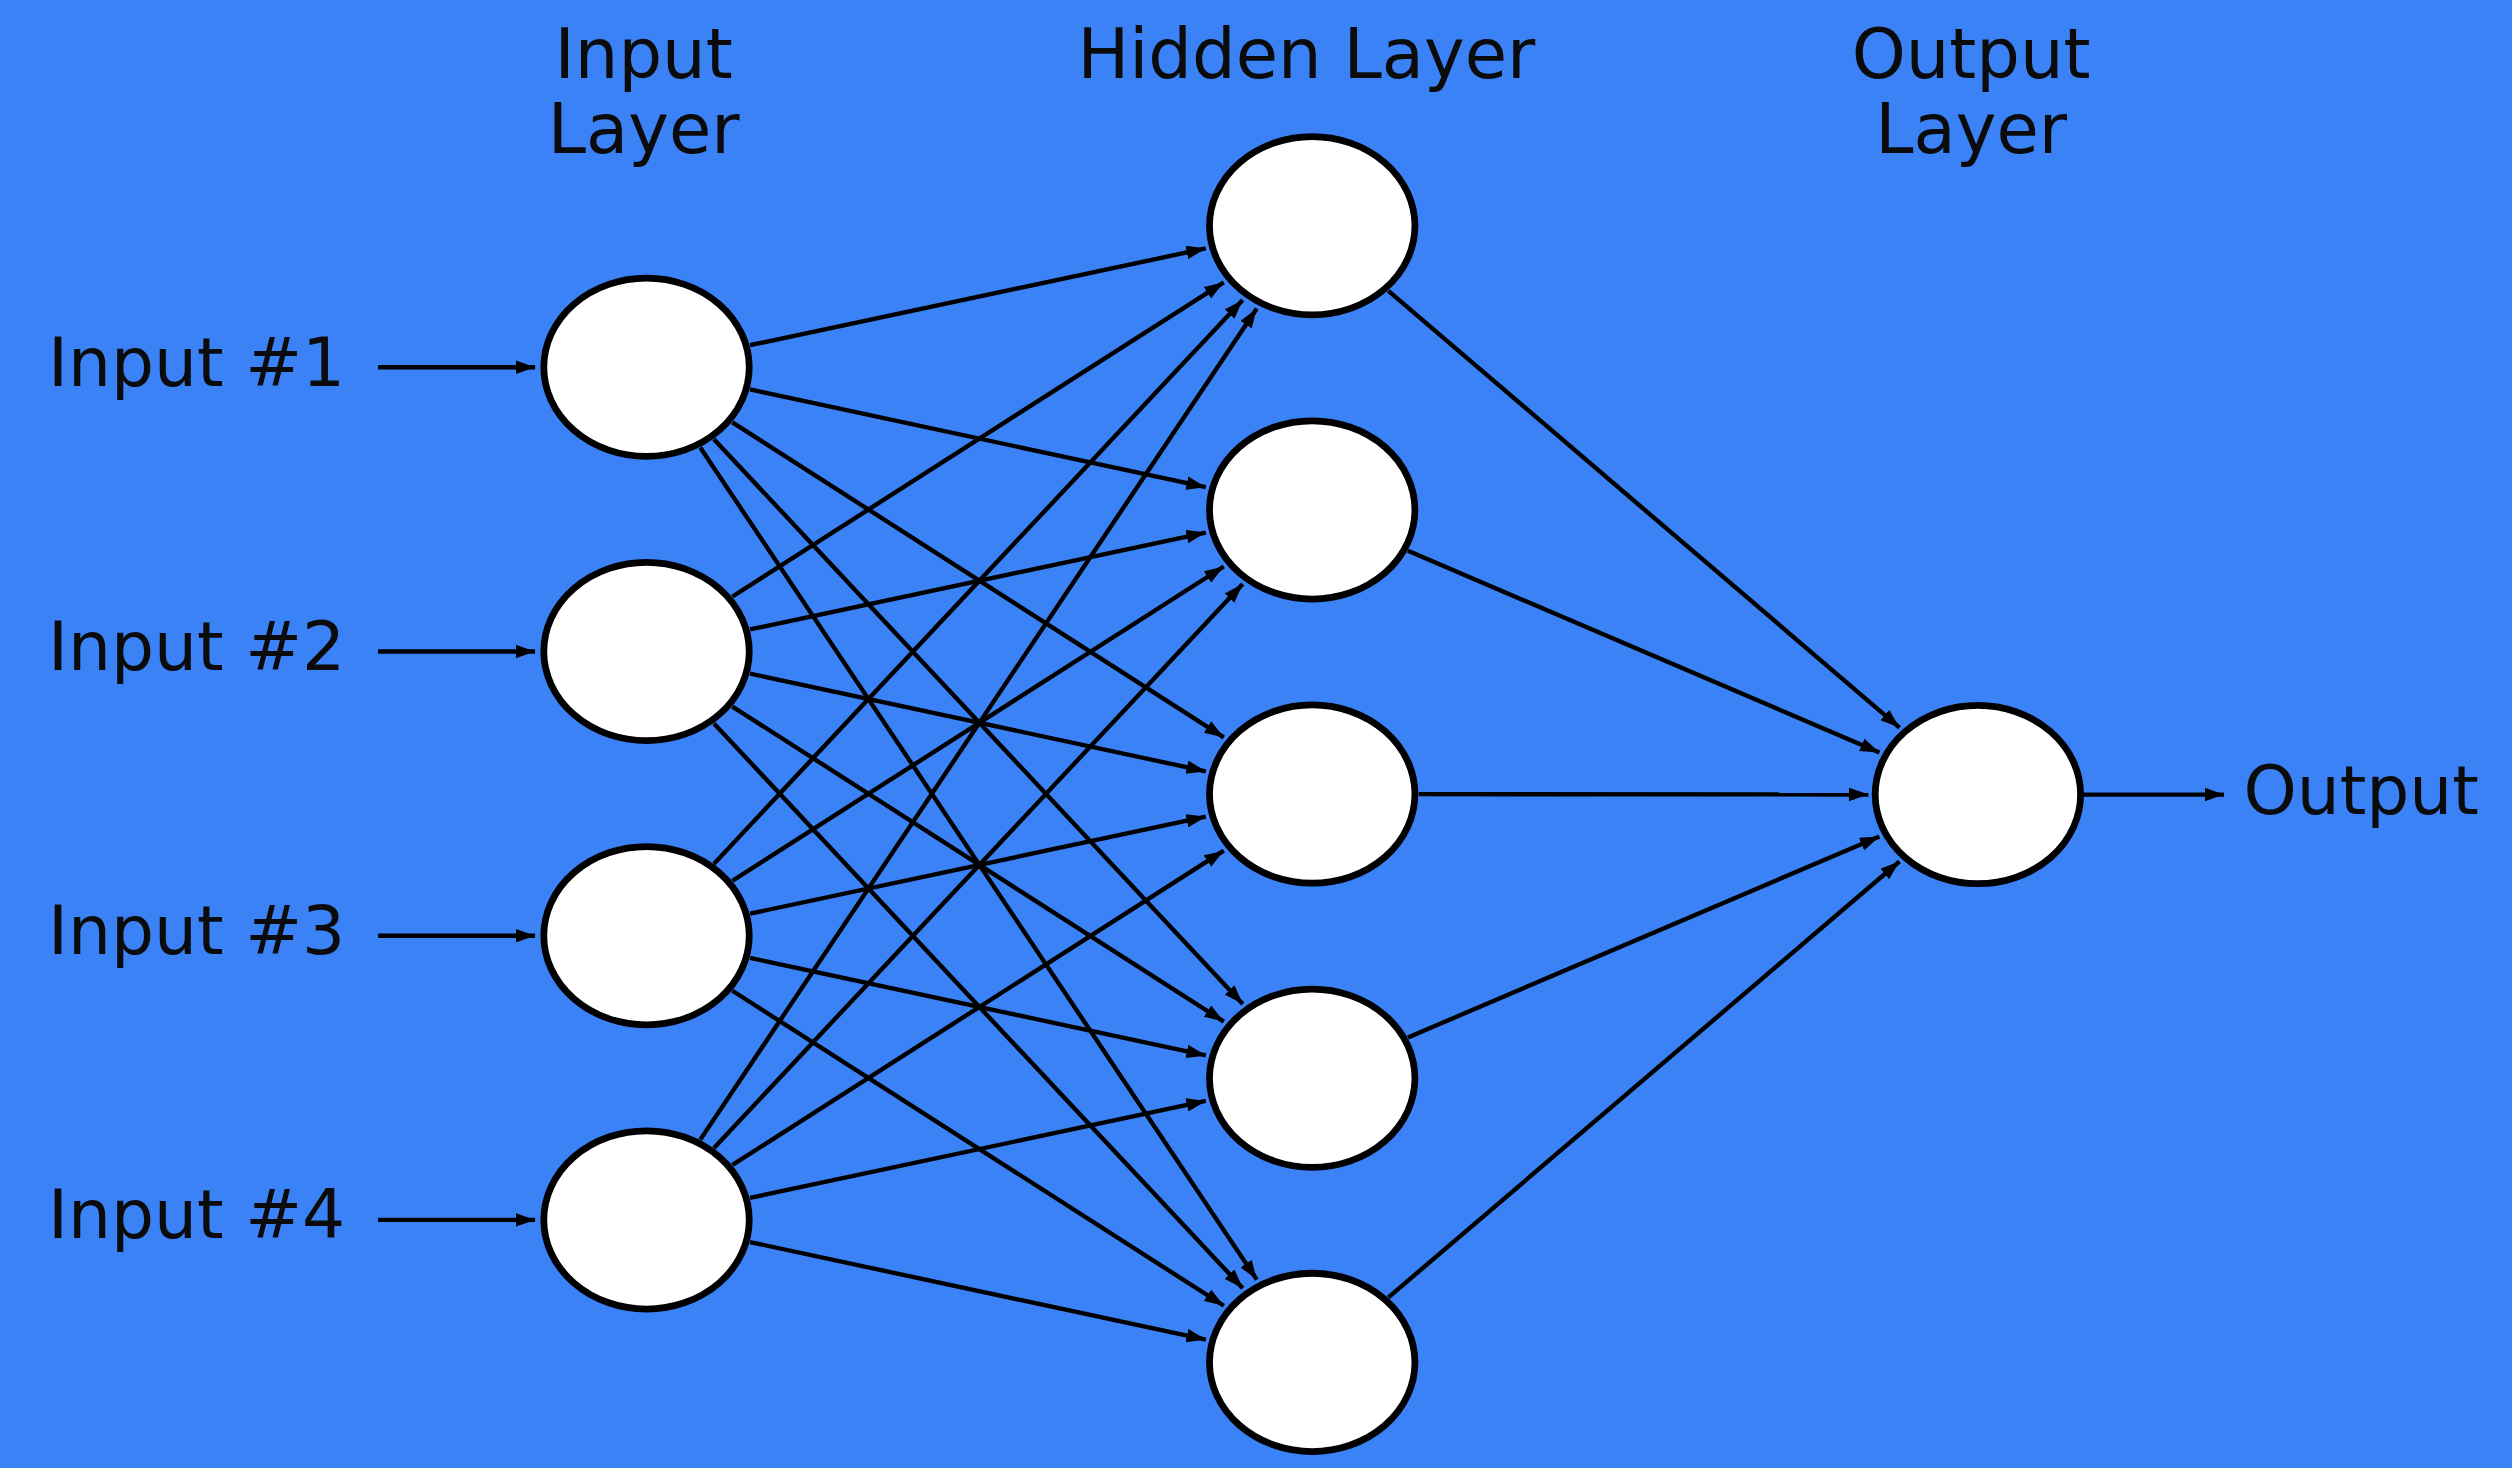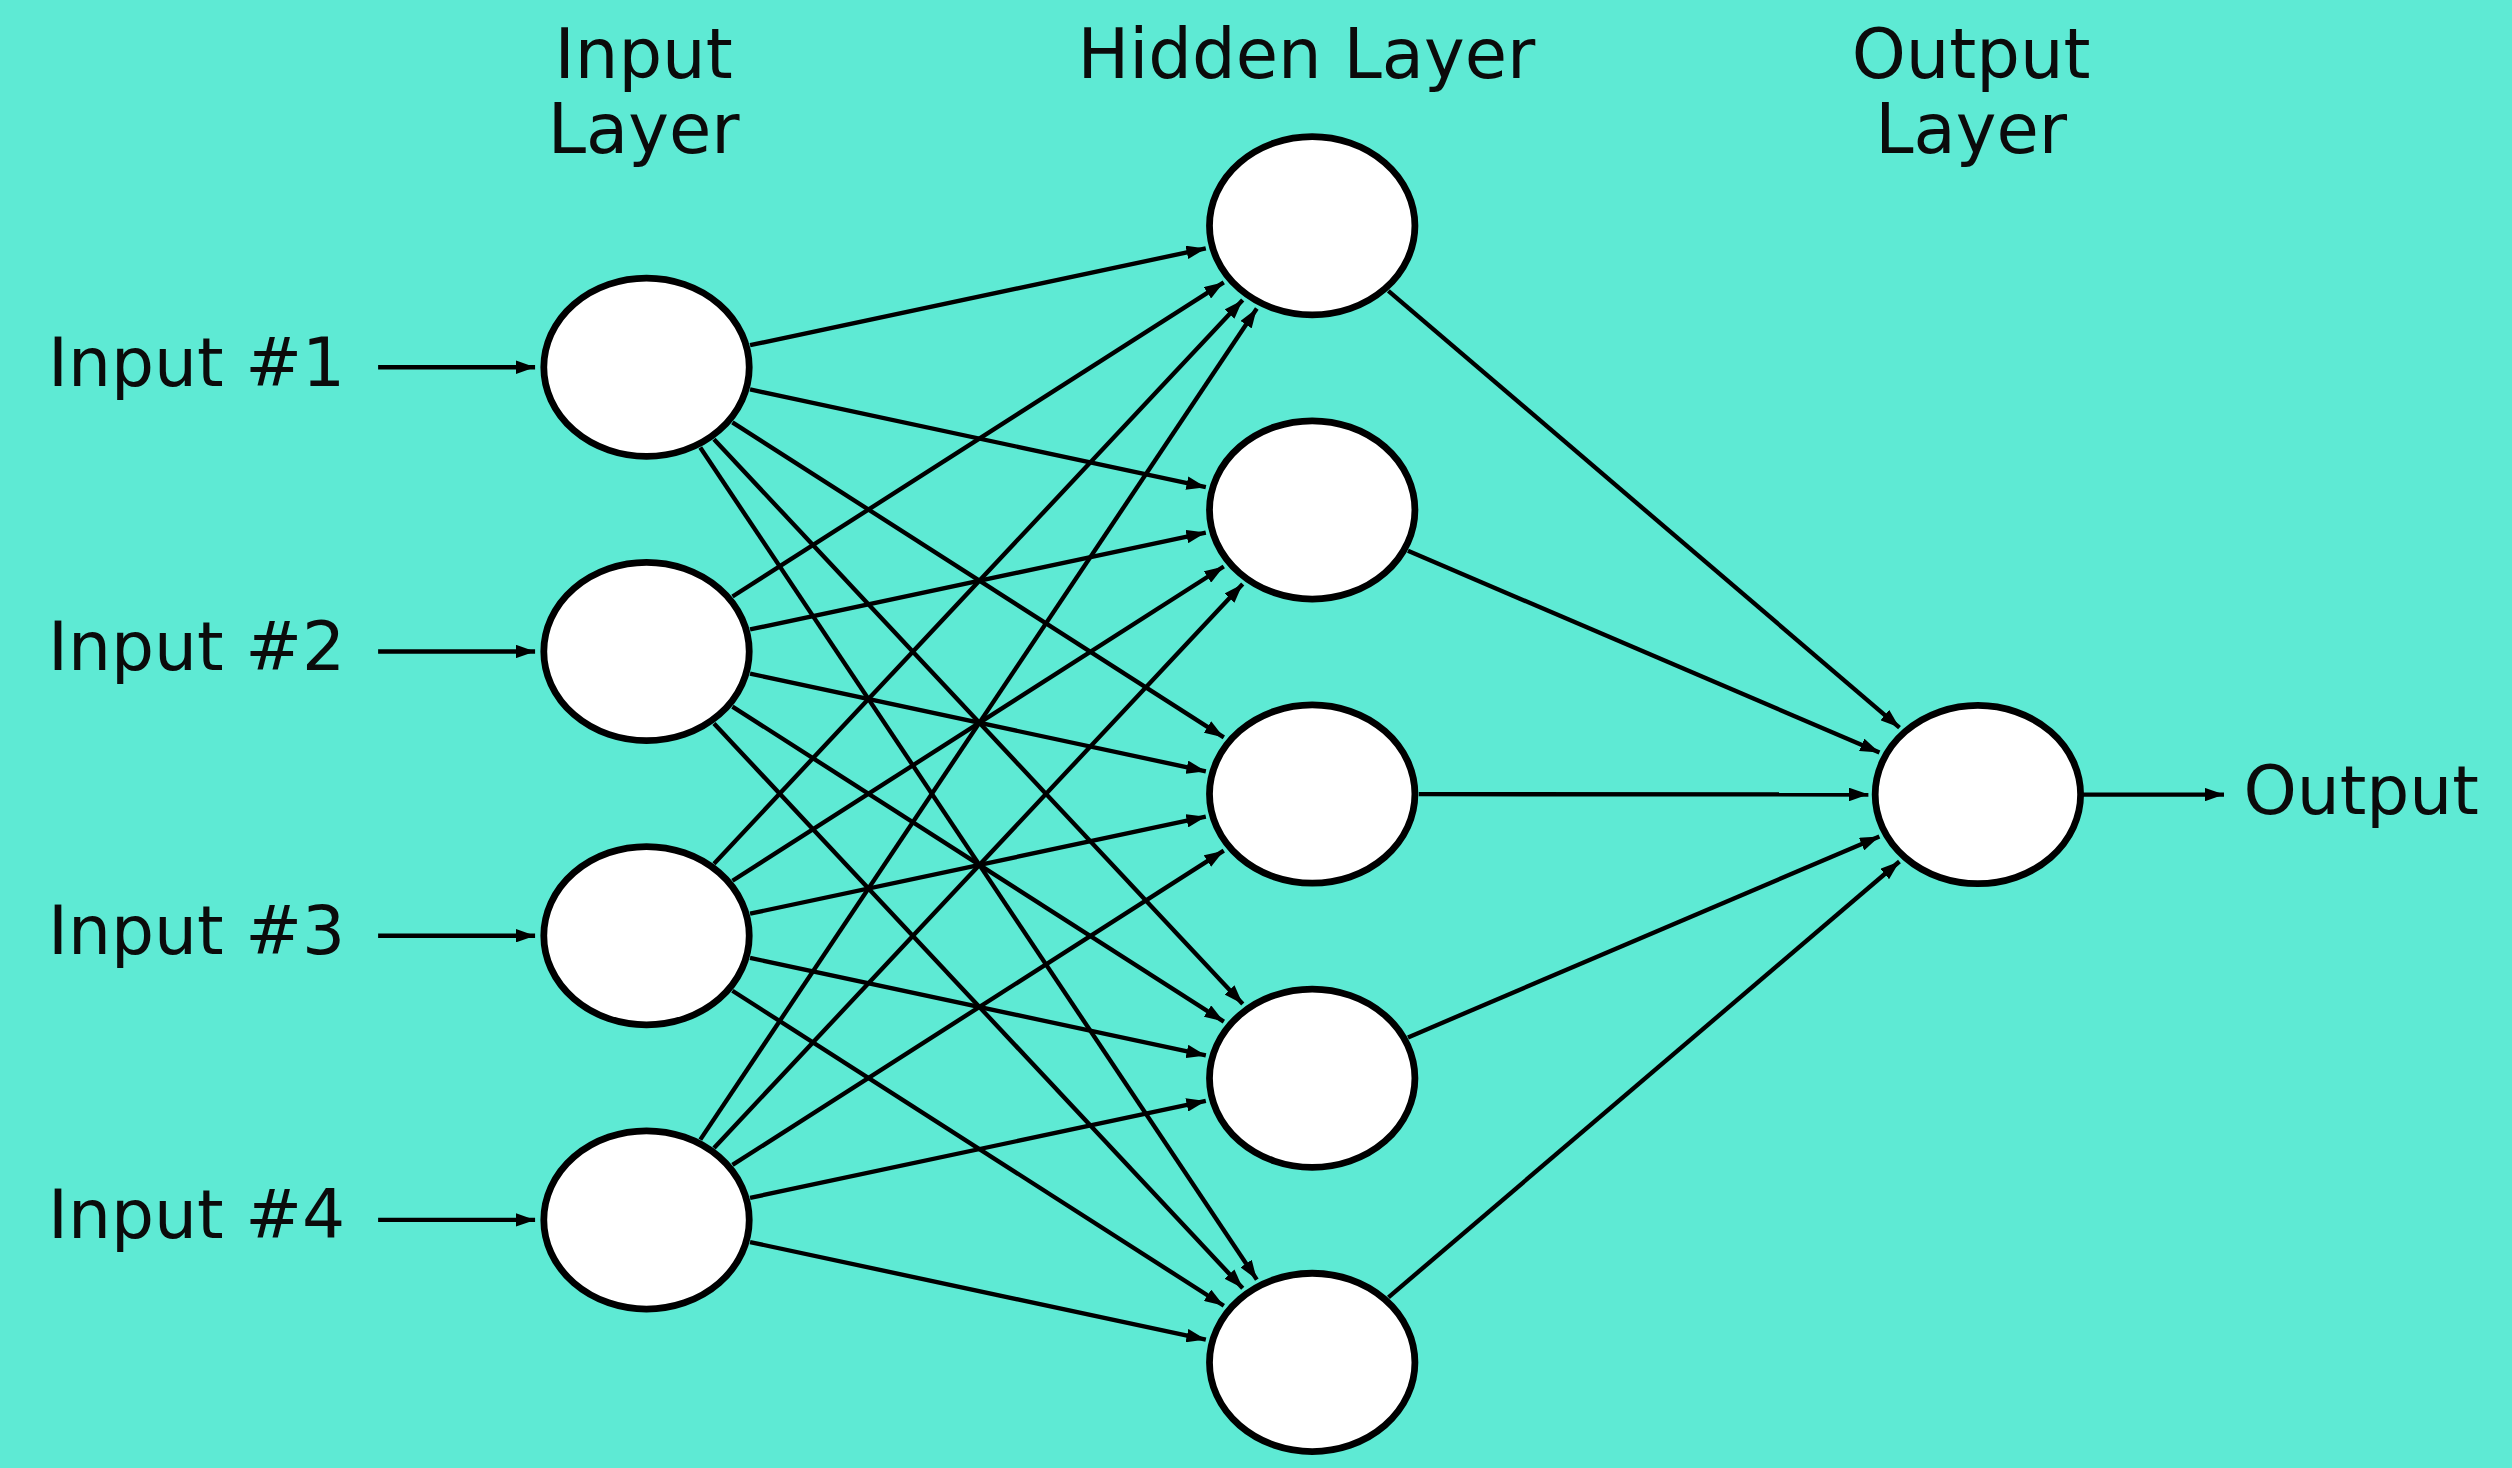--- a/index.html
+++ b/index.html
@@ -3,21 +3,21 @@
 <meta charset="utf-8">
 <style>
   html, body {
     margin: 0;
     padding: 0;
     background: #ffffff;
   }
   .stage {
     width: 2512px;
     height: 1468px;
-    background: #5eead4;
+    background: #3b82f6;
     position: relative;
     overflow: hidden;
   }
   svg.net {
     display: block;
     width: 2512px;
     height: 1468px;
   }
   text {
     font-family: "DejaVu Sans", "Liberation Sans", sans-serif;

